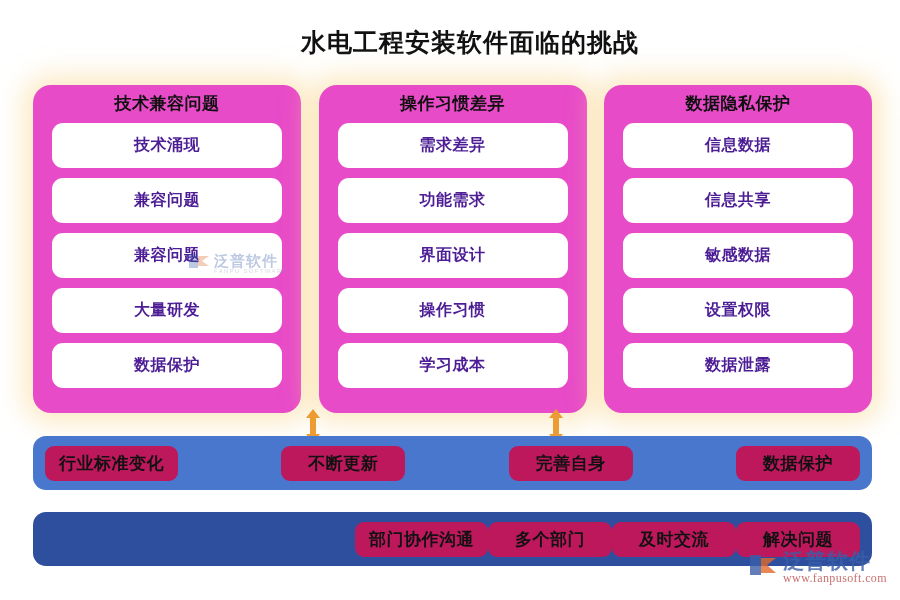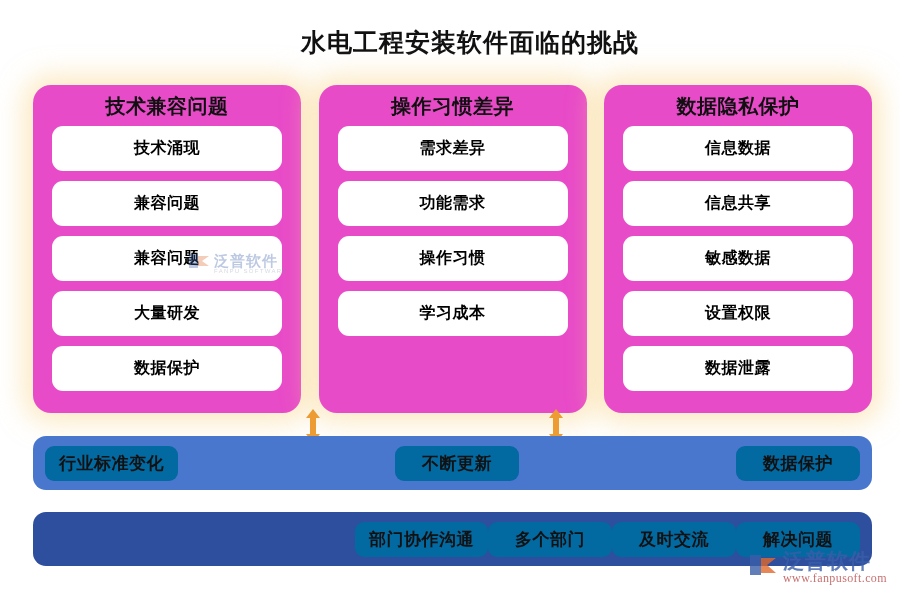--- a/index.html
+++ b/index.html
@@ -51,21 +51,21 @@
     background: #E84BC8;
     border-radius: 18px;
     box-shadow: 0 0 26px 10px rgba(250, 216, 150, 0.55);
     padding: 0 19px;
     box-sizing: border-box;
     display: flex;
     flex-direction: column;
   }
   .column-title {
     text-align: center;
-    font-size: 20px;
+    font-size: 17px;
     font-weight: bold;
     color: #101010;
     padding-top: 10px;
     padding-bottom: 9px;
     line-height: 1.1;
     letter-spacing: 0.5px;
   }
   .column-items {
     display: flex;
     flex-direction: column;
@@ -74,21 +74,21 @@
   }
   .column-item {
     background: #ffffff;
     border-radius: 11px;
     height: 45px;
     display: flex;
     align-items: center;
     justify-content: center;
     font-size: 16px;
     font-weight: bold;
-    color: #000000;
+    color: #4c1d95;
     letter-spacing: 0.5px;
   }
 
   
   .arrow {
     position: absolute;
     width: 16px;
     height: 34px;
   }
   .arrow svg { display: block; }
@@ -102,21 +102,21 @@
     border-radius: 13px;
     box-sizing: border-box;
     display: flex;
     align-items: center;
     justify-content: space-between;
     padding: 0 12px;
   }
   .bar-1 { top: 436px; background: #4A77CE; }
   .bar-2 { top: 512px; background: #2E4E9E; justify-content: flex-end; }
   .bar-item {
-    background: #0369a1;
+    background: #be185d;
     border-radius: 9px;
     height: 35px;
     min-width: 124px;
     padding: 0 14px;
     box-sizing: border-box;
     display: flex;
     align-items: center;
     justify-content: center;
     font-size: 17px;
     font-weight: bold;
@@ -174,20 +174,21 @@
         <div class="column-item">大量研发</div>
         <div class="column-item">数据保护</div>
       </div>
     </div>
 
     <div class="column">
       <div class="column-title">操作习惯差异</div>
       <div class="column-items">
         <div class="column-item">需求差异</div>
         <div class="column-item">功能需求</div>
+        <div class="column-item">界面设计</div>
         <div class="column-item">操作习惯</div>
         <div class="column-item">学习成本</div>
       </div>
     </div>
 
     <div class="column">
       <div class="column-title">数据隐私保护</div>
       <div class="column-items">
         <div class="column-item">信息数据</div>
         <div class="column-item">信息共享</div>
@@ -206,20 +207,21 @@
   </div>
   <div class="arrow" style="left:548px; top:409px;">
     <svg width="16" height="34" viewBox="0 0 16 34" aria-hidden="true">
       <polygon points="8,0 15,9 11,9 11,25 15,25 8,34 1,25 5,25 5,9 1,9" fill="#ED9B33"></polygon>
     </svg>
   </div>
 
   <div class="bar bar-1">
     <div class="bar-item">行业标准变化</div>
     <div class="bar-item">不断更新</div>
+    <div class="bar-item">完善自身</div>
     <div class="bar-item">数据保护</div>
   </div>
 
   <div class="bar bar-2">
     <div class="bar-item">部门协作沟通</div>
     <div class="bar-item">多个部门</div>
     <div class="bar-item">及时交流</div>
     <div class="bar-item">解决问题</div>
   </div>
 

